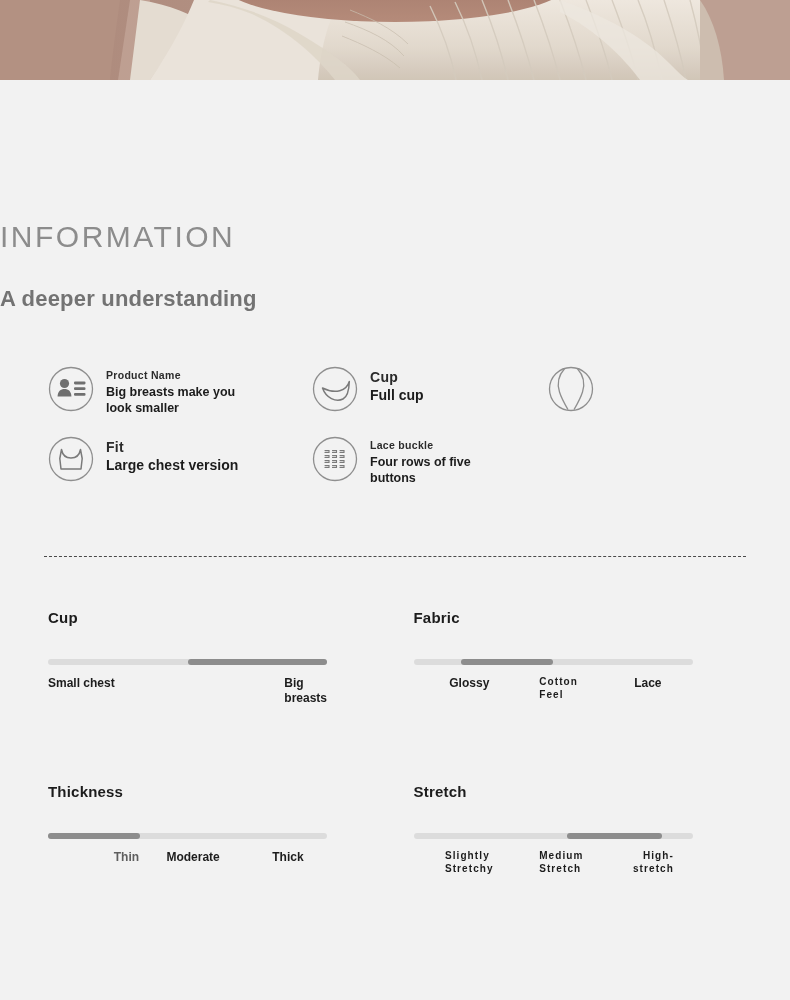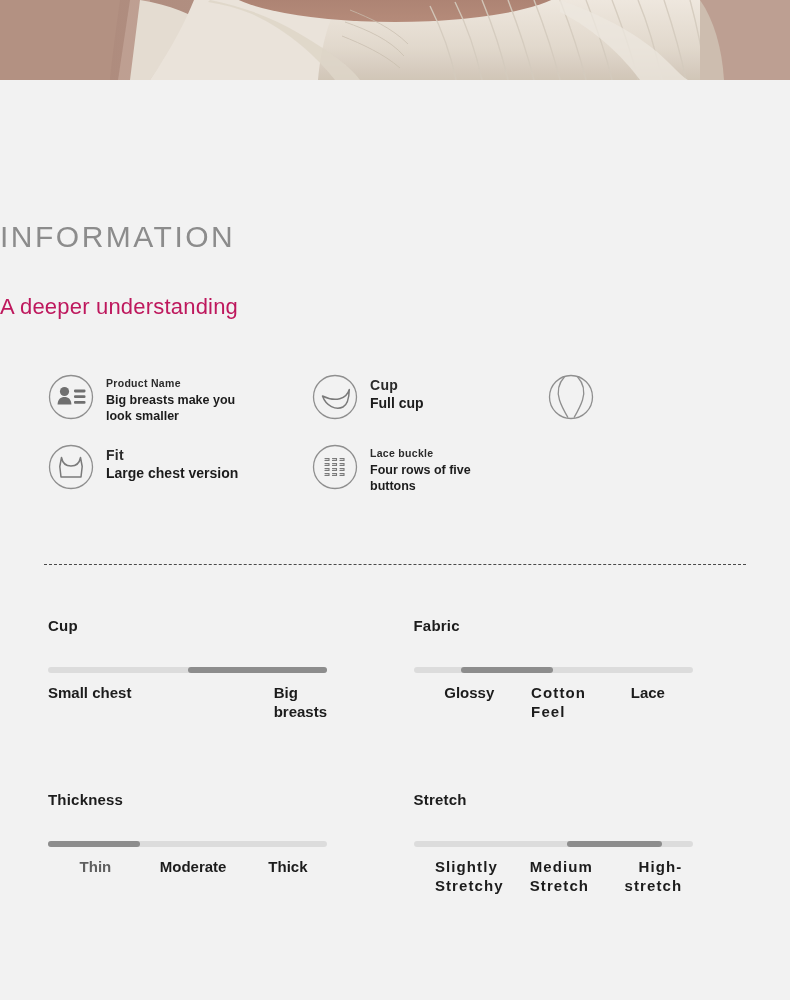--- a/index.html
+++ b/index.html
@@ -24,24 +24,24 @@
 
   
   .info-wrap { padding-top: 140px; text-align: left; }
   .info-title {
     font-size: 30px;
     letter-spacing: 2.5px;
     color: #8c8c8c;
     font-weight: 400;
   }
   .info-sub {
-    margin-top: 40px;
+    margin-top: 32px;
     font-size: 22px;
-    font-weight: 400;
-    color: #be185d;
+    font-weight: 700;
+    color: #737373;
     letter-spacing: 0.2px;
   }
 
   
   .features {
     position: relative;
     margin-top: 54px;
     padding: 0 48px;
     height: 150px;
   }
@@ -123,30 +123,30 @@
   }
   .s-labels {
     position: relative;
     width: 279px;
     height: 42px;
     margin-top: 11px;
   }
   .s-lab {
     position: absolute;
     top: 0;
-    font-size: 15px;
+    font-size: 12px;
     font-weight: 700;
     color: #1c1c1c;
     line-height: 1.25;
     white-space: pre-line;
     transform: translateX(-50%);
     text-align: left;
   }
-  .s-lab.spaced { letter-spacing: 1.1px; font-size: 15px; }
-  .s-lab.dim { color: #5f5f5f; }
+  .s-lab.spaced { letter-spacing: 1.1px; font-size: 10px; }
+  .s-lab.dim { color: #5f5f5f; margin-left: 31px; }
   .s-lab.l-start { transform: translateX(0); }
   .s-lab.l-end { transform: translateX(-100%); }
 
   .block-gap { height: 65px; }
 </style>
 </head>
 <body>
 
 <div class="hero">
   <svg viewBox="0 0 790 80" preserveAspectRatio="none">

